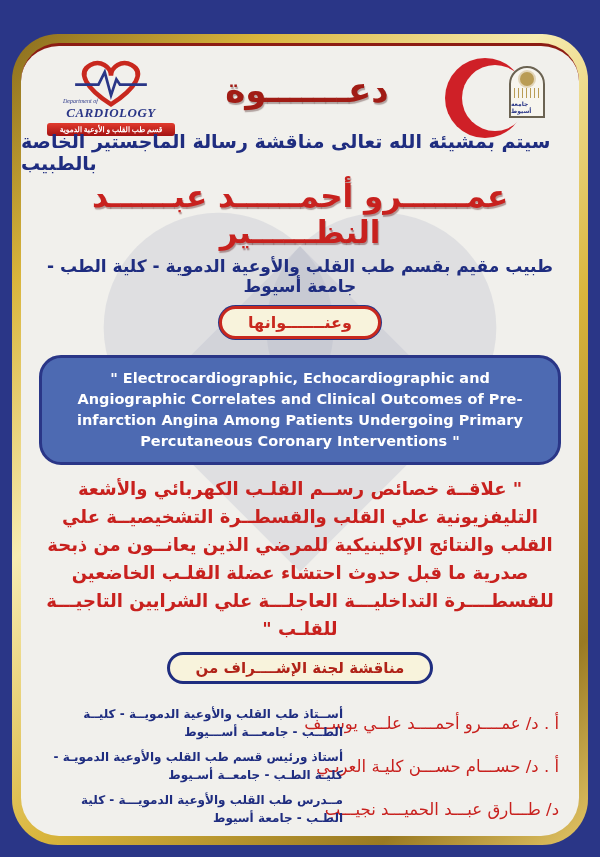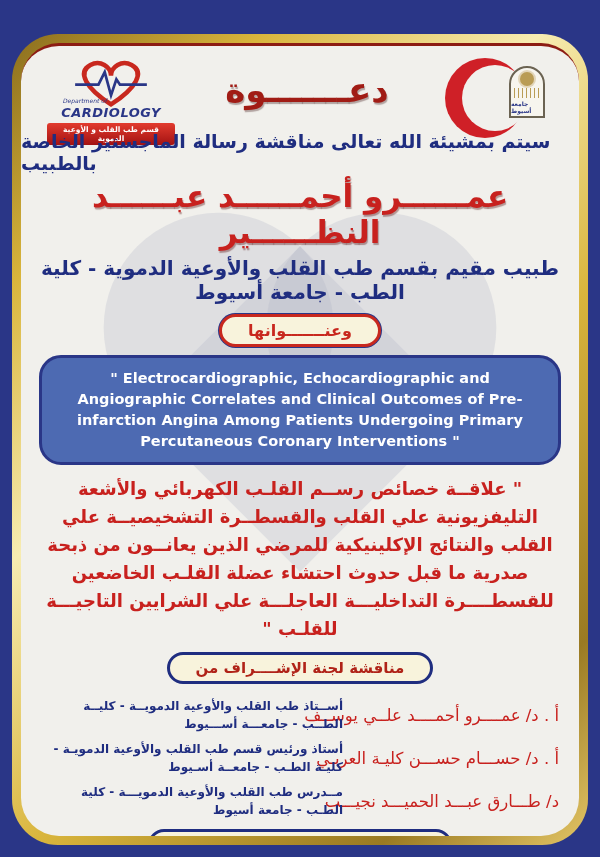--- a/index.html
+++ b/index.html
@@ -27,43 +27,43 @@
   }
   
   .watermark { position:absolute; left:50%; top:46%; transform:translate(-50%,-50%) rotate(-45deg); width:230px; height:230px; background:rgba(175,180,198,.28); z-index:0; }
   .watermark::before, .watermark::after { content:""; position:absolute; width:230px; height:230px; border-radius:50%; background:rgba(175,180,198,.28); }
   .watermark::before { top:-115px; left:0; }
   .watermark::after { left:115px; top:0; }
   .content { position:relative; z-index:1; display:flex; flex-direction:column; height:100%; }
 
   
   .header { display:flex; justify-content:space-between; align-items:flex-start; padding:10px 20px 0 26px; height:86px; }
-  .cardio-logo { width:128px; text-align:center; }
+  .cardio-logo { width:128px; text-align:center;font-family:Liberation Serif, serif; }
   .cardio-names { line-height:1; margin-top:-14px; }
   .cardio-small { font-size:6px; color:#2a3687; font-style:italic; display:block; text-align:left; margin-left:16px; }
   .cardio-big { font-size:13px; font-weight:bold; font-style:italic; color:#2a3687; letter-spacing:.5px; }
   .cardio-big::first-letter { color:#c8281e; }
   .cardio-banner { margin-top:3px; background:linear-gradient(180deg,#e23b2e,#a31212); color:#fff; font-size:7.5px; font-weight:bold; border-radius:3px; padding:2px 3px; }
   .invite-title { font-size:34px; font-weight:bold; color:#a11c15; text-shadow:1px 2px 1px rgba(60,20,20,.35); margin-top:14px; }
   .uni-logo { width:120px; position:relative; height:84px; }
   .crescent { position:absolute; left:6px; top:2px; width:80px; height:80px; border-radius:50%; background:#cf2027; }
   .crescent::after { content:""; position:absolute; left:17px; top:7px; width:66px; height:66px; border-radius:50%; background:#f1f0ec; }
   .emblem { position:absolute; right:14px; top:10px; width:36px; height:52px; border:2px solid #6b6352; border-radius:18px 18px 0 0; background:#f7f5ee; z-index:2; display:flex; flex-direction:column; align-items:center; padding-top:4px; }
   .emblem-sun { width:14px; height:14px; border-radius:50%; background:#b99c55; box-shadow:0 0 0 2px rgba(185,156,85,.35); }
   .emblem-rays { width:26px; height:10px; background:repeating-linear-gradient(90deg,#b99c55 0 1px,transparent 1px 4px); margin-top:2px; }
   .emblem-label { font-size:6px; color:#2a3687; font-weight:bold; margin-top:2px; }
 
   
   .rtl { direction:rtl; }
   .intro-line { text-align:left; font-size:19px; font-weight:bold; color:#1f2d80; margin-top:-2px; }
   .candidate-name { text-align:center; font-size:31px; font-weight:bold; color:#c8211e; text-shadow:1px 2px 1px rgba(90,20,20,.4); margin-top:4px; }
-  .candidate-pos { text-align:center; font-size:20px; font-weight:bold; color:#1f2d80; margin-top:6px; }
+  .candidate-pos { text-align:center; font-size:17px; font-weight:bold; color:#1f2d80; margin-top:6px; }
 
   
-  .oval { display:block; margin:10px auto 0; width:max-content; padding:4px 26px; border-radius:999px; background:#f8f3dc; font-weight:bold; }
+  .oval { display:block; margin:10px auto 8px; width:max-content; padding:4px 26px; border-radius:999px; background:#f8f3dc; font-weight:bold; }
   .badge-title { border:3px solid #c8281e; color:#c8281e; font-size:16px; box-shadow:0 0 0 1px #2a3687; }
   .oval-navy { border:3px solid #1f2d80; color:#b02318; font-size:15px; }
 
   
   .english-box {
     margin:8px 18px 0; background:#4d6ab2; border:3px solid #2a3687; border-radius:22px;
     color:#fff; font-weight:bold; font-size:14.5px; text-align:center; padding:10px 12px; line-height:1.45;
   }
   .arabic-title { margin:10px 24px 0; color:#c8211e; font-weight:bold; font-size:18px; text-align:center; line-height:1.55; }
 

